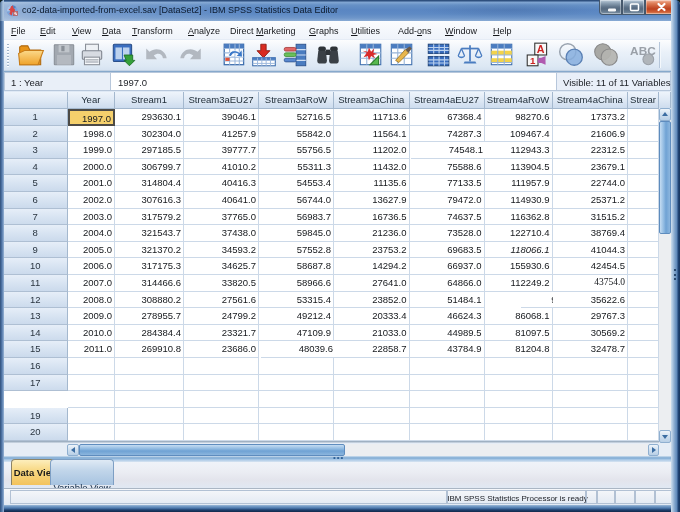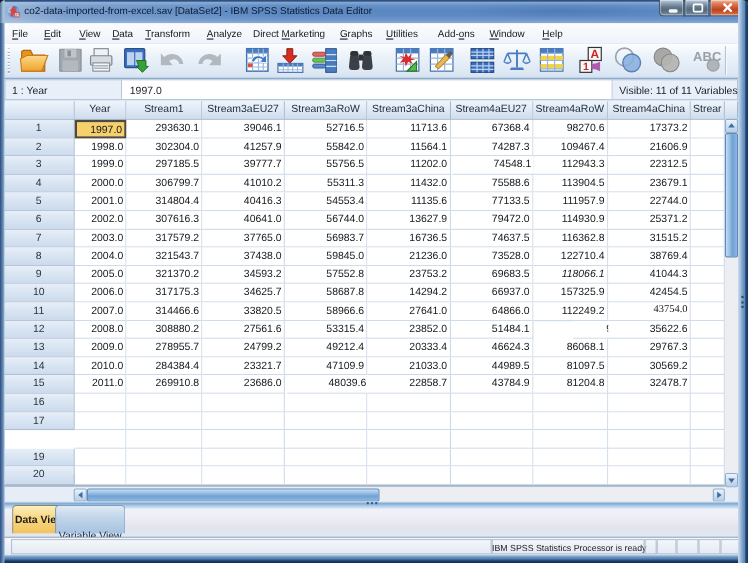--- a/index.html
+++ b/index.html
@@ -485,21 +485,21 @@
       <div class="dc" style="left: 480.5px; top: 149.8px; width: 68px; height: 16.6px; line-height: 15.6px; font-style: italic;">118066.1</div>
       <div class="dc" style="left: 548.5px; top: 149.8px; width: 75.5px; height: 16.6px; line-height: 15.6px;">41044.3</div>
       <div class="dc" style="left: 624px; top: 149.8px; width: 31px; height: 16.6px; line-height: 15.6px;"></div>
       <div class="rc" style="left: 0px; top: 166.4px; width: 63.5px; height: 16.6px; line-height: 15.6px;">10</div>
       <div class="dc" style="left: 63.5px; top: 166.4px; width: 47.5px; height: 16.6px; line-height: 15.6px;">2006.0</div>
       <div class="dc" style="left: 111px; top: 166.4px; width: 69px; height: 16.6px; line-height: 15.6px;">317175.3</div>
       <div class="dc" style="left: 180px; top: 166.4px; width: 75px; height: 16.6px; line-height: 15.6px;">34625.7</div>
       <div class="dc" style="left: 255px; top: 166.4px; width: 75px; height: 16.6px; line-height: 15.6px;">58687.8</div>
       <div class="dc" style="left: 330px; top: 166.4px; width: 75.5px; height: 16.6px; line-height: 15.6px;">14294.2</div>
       <div class="dc" style="left: 405.5px; top: 166.4px; width: 75px; height: 16.6px; line-height: 15.6px;">66937.0</div>
-      <div class="dc" style="left: 480.5px; top: 166.4px; width: 68px; height: 16.6px; line-height: 15.6px;">157325.9</div>
+      <div class="dc" style="left: 480.5px; top: 166.4px; width: 68px; height: 16.6px; line-height: 15.6px;">155930.6</div>
       <div class="dc" style="left: 548.5px; top: 166.4px; width: 75.5px; height: 16.6px; line-height: 15.6px;">42454.5</div>
       <div class="dc" style="left: 624px; top: 166.4px; width: 31px; height: 16.6px; line-height: 15.6px;"></div>
       <div class="rc" style="left: 0px; top: 183px; width: 63.5px; height: 16.6px; line-height: 15.6px;">11</div>
       <div class="dc" style="left: 63.5px; top: 183px; width: 47.5px; height: 16.6px; line-height: 15.6px;">2007.0</div>
       <div class="dc" style="left: 111px; top: 183px; width: 69px; height: 16.6px; line-height: 15.6px;">314466.6</div>
       <div class="dc" style="left: 180px; top: 183px; width: 75px; height: 16.6px; line-height: 15.6px;">33820.5</div>
       <div class="dc" style="left: 255px; top: 183px; width: 75px; height: 16.6px; line-height: 15.6px;">58966.6</div>
       <div class="dc" style="left: 330px; top: 183px; width: 75.5px; height: 16.6px; line-height: 15.6px;">27641.0</div>
       <div class="dc" style="left: 405.5px; top: 183px; width: 75px; height: 16.6px; line-height: 15.6px;">64866.0</div>
       <div class="dc" style="left: 480.5px; top: 183px; width: 68px; height: 16.6px; line-height: 15.6px;">112249.2</div>

